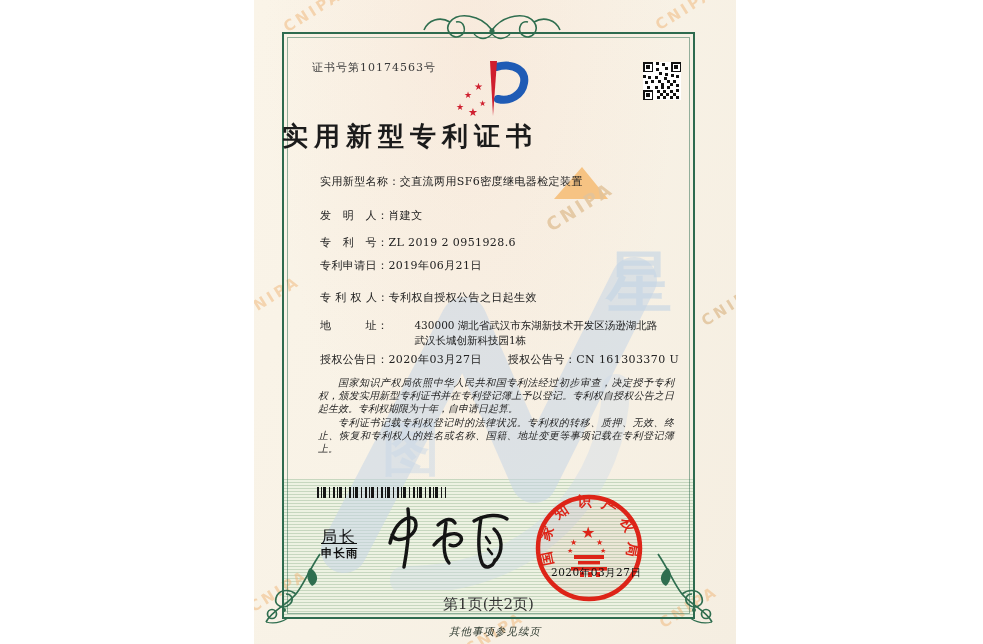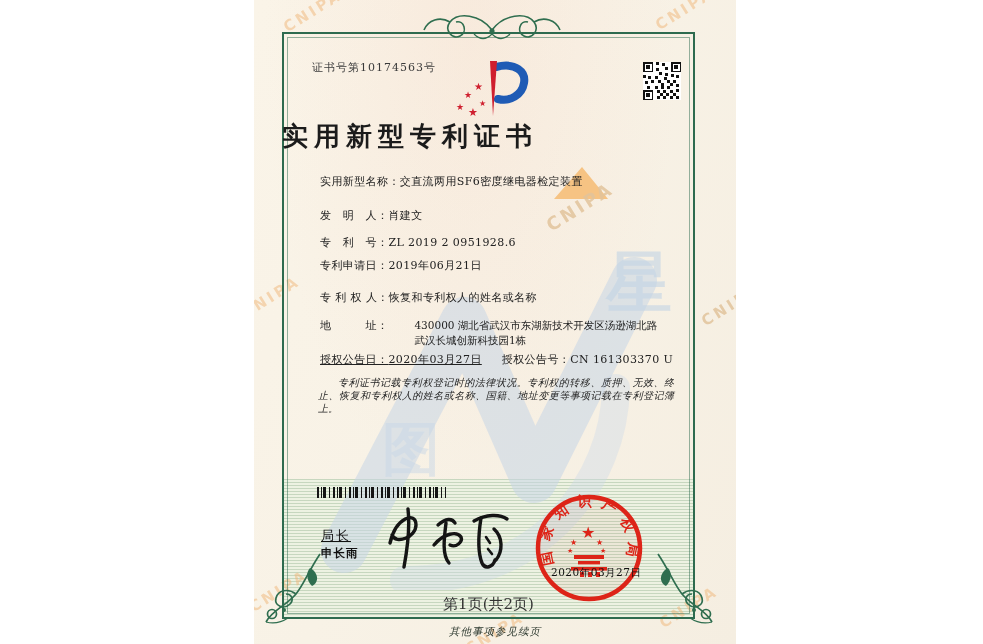--- a/index.html
+++ b/index.html
@@ -68,21 +68,21 @@
   }
   .paras p{margin:0;text-indent:2em;}
   .barcode{
     left:63px;top:487px;width:129px;height:11px;
     background:repeating-linear-gradient(90deg,
       #151515 0 2px, transparent 2px 4px,
       #151515 4px 5px, transparent 5px 6px,
       #151515 6px 9px, transparent 9px 12px,
       #151515 12px 13px, transparent 13px 16px);
   }
-  .director-label{left:67px;top:527px;font-size:13px;letter-spacing:2px;color:#111;text-decoration:underline;}
+  .director-label{left:67px;top:527px;font-size:16px;letter-spacing:2px;color:#111;text-decoration:underline;}
   .director-name{left:67px;top:546px;font-size:11.5px;letter-spacing:1px;color:#111;font-weight:bold;}
   .seal-date{left:297px;top:566px;font-size:10.5px;letter-spacing:.5px;color:#101010;z-index:6;}
   .page-info{left:28px;top:595px;width:413px;text-align:center;font-size:15px;color:#333;}
   .continuation{
     left:0;top:625px;width:482px;text-align:center;
     font-size:10.5px;font-style:italic;color:#2e3a30;letter-spacing:1px;
   }
 </style>
 </head>
 <body>
@@ -180,36 +180,37 @@
   <div class="content row" style="top:208px;">
     <span class="lab">发　明　人：</span><span class="val">肖建文</span>
   </div>
   <div class="content row" style="top:235px;">
     <span class="lab">专　利　号：</span><span class="val">ZL 2019 2 0951928.6</span>
   </div>
   <div class="content row" style="top:258px;">
     <span class="lab">专利申请日：</span><span class="val">2019年06月21日</span>
   </div>
   <div class="content row" style="top:290px;">
-    <span class="lab">专 利 权 人：</span><span class="val">恢复和专利权人的姓名或名称</span>
+    <span class="lab">专 利 权 人：</span><span class="val">专利权自授权公告之日起生效</span>
   </div>
   <div class="content row row-addr" style="top:318px;">
     <span class="lab">地　　　址：</span>
       <span class="val">430000 湖北省武汉市东湖新技术开发区汤逊湖北路武汉长城创新科技园1栋</span>
   </div>
   <div class="content row row-auth" style="top:352px;">
-    <span style="margin-right:20px;text-decoration:underline;">
+    <span style="margin-right:26px;">
       <span class="lab">授权公告日：</span><span class="val">2020年03月27日</span>
     </span>
     <span>
       <span class="lab">授权公告号：</span><span class="val">CN 161303370 U</span>
     </span>
   </div>
 
   <div class="content paras">
+    <p>国家知识产权局依照中华人民共和国专利法经过初步审查，决定授予专利权，颁发实用新型专利证书并在专利登记簿上予以登记。专利权自授权公告之日起生效。专利权期限为十年，自申请日起算。</p>
     <p>专利证书记载专利权登记时的法律状况。专利权的转移、质押、无效、终止、恢复和专利权人的姓名或名称、国籍、地址变更等事项记载在专利登记簿上。</p>
   </div>
 
   <div class="content barcode"></div>
 
   <div class="content director-label">局长</div>
   <div class="content director-name">申长雨</div>
 
   <svg class="content" style="left:128px;top:503px;" width="135" height="70" viewBox="0 0 135 70">
     <g fill="none" stroke="#141414" stroke-width="3.4" stroke-linecap="round">

